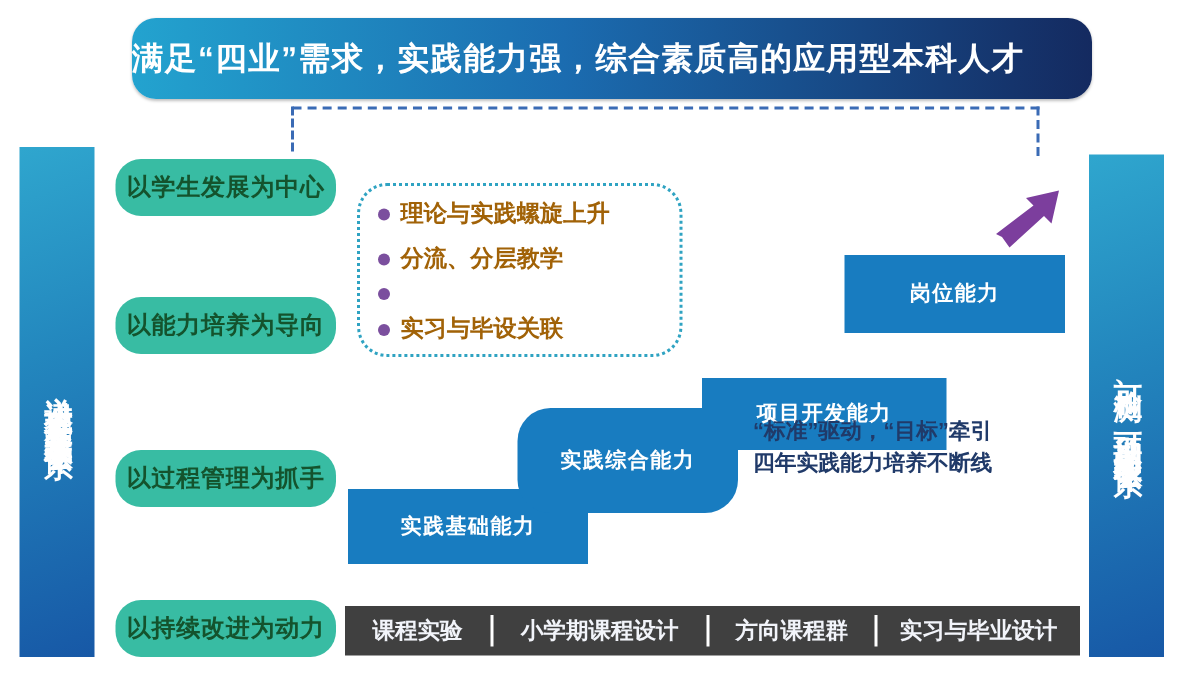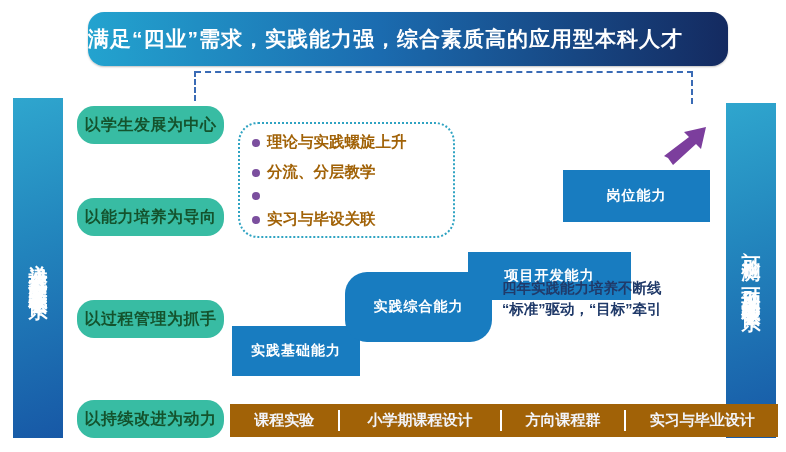--- a/index.html
+++ b/index.html
@@ -45,32 +45,32 @@
     padding:8px 6px 6px 12px;display:flex;flex-direction:column;justify-content:space-between;
   }
   .feature-item{display:flex;align-items:center;gap:7px;}
   .feature-dot{width:8px;height:8px;border-radius:50%;background:#7B4F9E;flex:0 0 auto;}
   .feature-text{color:#a16207;font-size:15.5px;font-weight:bold;white-space:nowrap;}
   
   .step{
     position:absolute;background:#187CC0;color:#fff;font-weight:bold;font-size:14px;
     display:flex;align-items:center;justify-content:center;letter-spacing:1px;
   }
-  .step.s1{left:232px;top:326px;width:128px;height:50px;}
+  .step.s1{left:232px;top:326px;width:160px;height:50px;}
   .step.s2{left:345px;top:272px;width:147px;height:70px;border-radius:22px;}
   .step.s3{left:468px;top:224px;width:163px;height:48px;margin-top:28px;}
   .step.s4{left:563px;top:170px;width:147px;height:52px;}
   
   .annotation{position:absolute;left:502px;top:278px;width:208px;color:#203A69;
     font-size:14.5px;font-weight:bold;line-height:21px;white-space:nowrap;}
   
   .arrow{position:absolute;left:658px;top:124px;width:52px;height:46px;}
   
   .bottom-bar{
-    position:absolute;left:230px;top:404px;width:548px;height:33px;background:#a16207;
+    position:absolute;left:230px;top:404px;width:490px;height:33px;background:#404040;
     display:flex;align-items:stretch;
   }
   .bb-seg{display:flex;align-items:center;justify-content:center;color:#F2F4FA;
     font-size:15px;font-weight:bold;white-space:nowrap;}
   .bb-seg.g1{flex:98;} .bb-seg.g2{flex:144;border-radius:11px;} .bb-seg.g3{flex:111;} .bb-seg.g4{flex:137;}
   .bb-div{width:2px;background:#fff;margin:6px 0;flex:0 0 auto;}
 </style>
 </head>
 <body>
 
@@ -130,22 +130,22 @@
     <span>实践综合能力</span>
   </div>
   <div class="step s3">
     <span>项目开发能力</span>
   </div>
   <div class="step s4">
     <span>岗位能力</span>
   </div>
 
   <div class="annotation">
+    <div>“标准”驱动，“目标”牵引</div>
     <div>四年实践能力培养不断线</div>
-    <div>“标准”驱动，“目标”牵引</div>
   </div>
 
   <svg class="arrow" viewBox="0 0 52 46">
     <polygon points="6,32 31,13 26,8 48,3 43,25 38,20 15,41 10,34" fill="#7C3E9D"></polygon>
   </svg>
 
   <div class="bottom-bar">
     <div class="bb-seg g1">课程实验</div>
     <div class="bb-div"></div>
     <div class="bb-seg g2">小学期课程设计</div>

